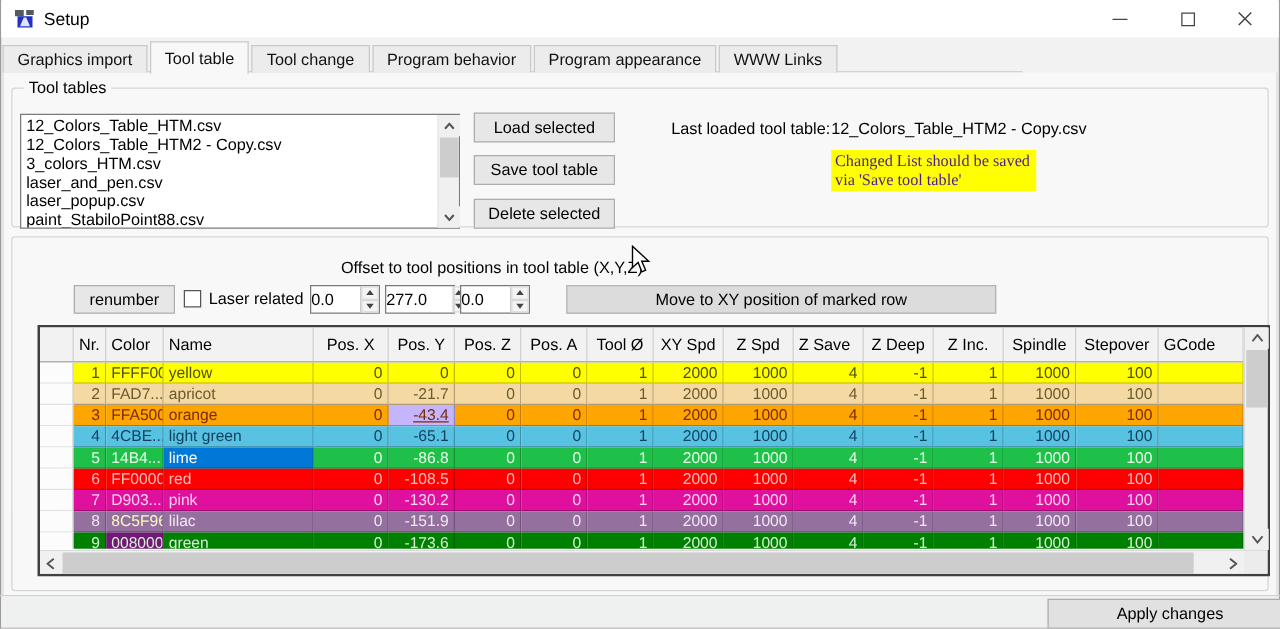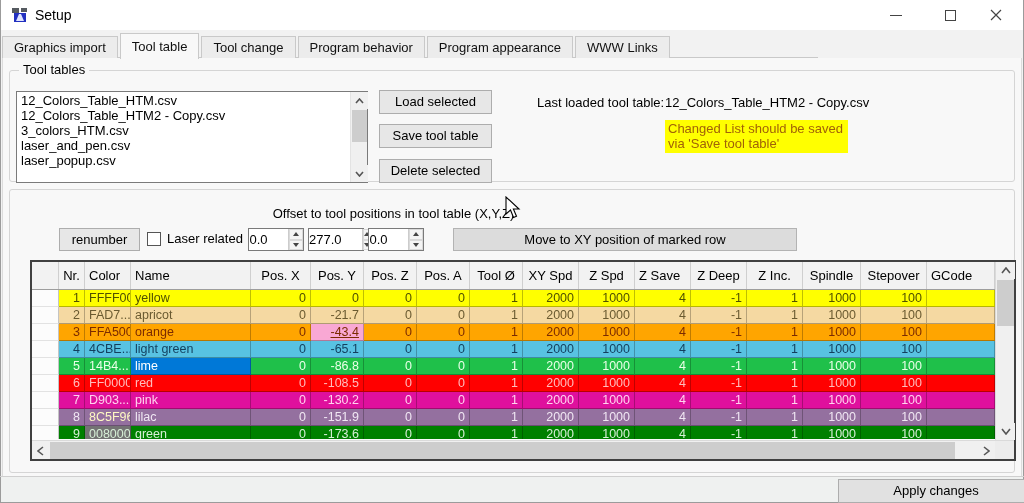--- a/index.html
+++ b/index.html
@@ -50,21 +50,21 @@
 
   
   .offset-label { position:absolute; left:242px; top:16px; width:283px; text-align:center; }
   .ctrlbtn { position:absolute; background:#e7e7e7; border:1px solid #adadad; text-align:center; }
   .btn-renumber { left:49px; top:38px; width:81px; height:23px; line-height:21px; }
   .btn-move { left:443px; top:38px; width:344px; height:23px; line-height:21px; background:#dcdcdc; border-color:#b3b3b3; }
   .chk { position:absolute; left:137px; top:42px; width:14px; height:14px; background:#fff; border:1px solid #555; }
   .chk-label { position:absolute; left:157px; top:41px; }
   .spinner { position:absolute; top:38px; width:56px; height:23px; background:#fff; border:1px solid #7a7a7a; display:flex; }
   .sp-x { left:238px; } .sp-y { left:298px; } .sp-z { left:358px; }
-  .sp-val { flex:1; text-align:center; line-height:21px; padding-right:20px; }
+  .sp-val { flex:1; text-align:left; line-height:21px; padding-right:20px; }
   .sp-btns { width:15px; border-left:1px solid #ccc; display:flex; flex-direction:column; }
   .sp-btn { flex:1; display:flex; align-items:center; justify-content:center; background:#f4f4f4; border:1px solid #d9d9d9; }
   .tri-up { width:0; height:0; border-left:3px solid transparent; border-right:3px solid transparent; border-bottom:4px solid #444; }
   .tri-dn { width:0; height:0; border-left:3px solid transparent; border-right:3px solid transparent; border-top:4px solid #444; }
 
   
   .grid { position:absolute; left:20px; top:70px; width:986px; height:201px; border:2px solid #404040; background:#fcfcfc; }
   .grid-top { display:flex; height:178px; }
   .grid-colarea { width:963px; }
   .grid-header { display:flex; height:28px; background:#f2f2f2; border-bottom:1px solid #9d9d9d; }
@@ -130,20 +130,21 @@
     <div class="groupbox gb1">
       <span class="gb-label">Tool tables</span>
 
       <div class="listbox">
         <div class="lb-items" id="filelist">
             <div class="lb-item">12_Colors_Table_HTM.csv</div>
             <div class="lb-item">12_Colors_Table_HTM2 - Copy.csv</div>
             <div class="lb-item">3_colors_HTM.csv</div>
             <div class="lb-item">laser_and_pen.csv</div>
             <div class="lb-item">laser_popup.csv</div>
+            <div class="lb-item">paint_StabiloPoint88.csv</div>
           </div>
         <div class="vsb">
           <div class="sb-arrow" style="top:0;">
               <svg width="9" height="6" viewBox="0 0 9 6">
                 <polyline class="chev" points="1,5 4.5,1 8,5"></polyline>
               </svg>
             </div>
           <div class="sb-thumb" style="top:18px; height:32px;"></div>
           <div class="sb-arrow" style="bottom:0;">
               <svg width="9" height="6" viewBox="0 0 9 6">
@@ -153,21 +154,21 @@
         </div>
       </div>
 
       <div class="sidebtn" style="top:19px;">Load selected</div>
       <div class="sidebtn" style="top:53px;">Save tool table</div>
       <div class="sidebtn" style="top:88px;">Delete selected</div>
 
       <span class="lastloaded-label">Last loaded tool table:</span>
       <span class="lastloaded-value">12_Colors_Table_HTM2 - Copy.csv</span>
 
-      <div class="warnbox" id="warnbox" style="background: rgb(255, 255, 0); color: #a16207;">
+      <div class="warnbox" id="warnbox" style="background: rgb(255, 255, 0); color: #4c1d95; font-family: Liberation Serif, serif;">
         <div>Changed List should be saved</div>
         <div>via 'Save tool table'</div>
       </div>
     </div>
 
     <div class="groupbox gb2">
 
       <div class="offset-label">Offset to tool positions in tool table (X,Y,Z)</div>
 
       <div class="ctrlbtn btn-renumber">renumber</div>
@@ -270,21 +271,21 @@
                   <div class="gcell" style="width: 58px; text-align: right; background: rgb(245, 217, 162); color: rgb(106, 90, 48);">1000</div>
                   <div class="gcell" style="width: 66px; text-align: right; background: rgb(245, 217, 162); color: rgb(106, 90, 48);">100</div>
                   <div class="gcell" style="width: 68px; text-align: left; background: rgb(245, 217, 162); color: rgb(106, 90, 48);"></div>
                 </div>
                 <div class="grow">
                   <div class="gcell margin" style="width: 27px;"></div>
                   <div class="gcell" style="width: 26px; text-align: right; background: rgb(255, 165, 0); color: rgb(123, 43, 0);">3</div>
                   <div class="gcell" style="width: 46px; text-align: left; background: rgb(255, 165, 0); color: rgb(123, 43, 0);">FFA500</div>
                   <div class="gcell" style="width: 120px; text-align: left; background: rgb(255, 165, 0); color: rgb(123, 43, 0);">orange</div>
                   <div class="gcell" style="width: 60px; text-align: right; background: rgb(255, 165, 0); color: rgb(123, 43, 0);">0</div>
-                  <div class="gcell" style="width: 53px; text-align: right; background: #f9a8d4; color: rgb(123, 43, 0); text-decoration: underline;">-43.4</div>
+                  <div class="gcell" style="width: 53px; text-align: right; background: #c4b5fd; color: rgb(123, 43, 0); text-decoration: underline;">-43.4</div>
                   <div class="gcell" style="width: 53px; text-align: right; background: rgb(255, 165, 0); color: rgb(123, 43, 0);">0</div>
                   <div class="gcell" style="width: 53px; text-align: right; background: rgb(255, 165, 0); color: rgb(123, 43, 0);">0</div>
                   <div class="gcell" style="width: 53px; text-align: right; background: rgb(255, 165, 0); color: rgb(123, 43, 0);">1</div>
                   <div class="gcell" style="width: 56px; text-align: right; background: rgb(255, 165, 0); color: rgb(123, 43, 0);">2000</div>
                   <div class="gcell" style="width: 56px; text-align: right; background: rgb(255, 165, 0); color: rgb(123, 43, 0);">1000</div>
                   <div class="gcell" style="width: 56px; text-align: right; background: rgb(255, 165, 0); color: rgb(123, 43, 0);">4</div>
                   <div class="gcell" style="width: 56px; text-align: right; background: rgb(255, 165, 0); color: rgb(123, 43, 0);">-1</div>
                   <div class="gcell" style="width: 56px; text-align: right; background: rgb(255, 165, 0); color: rgb(123, 43, 0);">1</div>
                   <div class="gcell" style="width: 58px; text-align: right; background: rgb(255, 165, 0); color: rgb(123, 43, 0);">1000</div>
                   <div class="gcell" style="width: 66px; text-align: right; background: rgb(255, 165, 0); color: rgb(123, 43, 0);">100</div>
@@ -381,21 +382,21 @@
                   <div class="gcell" style="width: 56px; text-align: right; background: rgb(148, 112, 159); color: rgb(240, 231, 243);">4</div>
                   <div class="gcell" style="width: 56px; text-align: right; background: rgb(148, 112, 159); color: rgb(240, 231, 243);">-1</div>
                   <div class="gcell" style="width: 56px; text-align: right; background: rgb(148, 112, 159); color: rgb(240, 231, 243);">1</div>
                   <div class="gcell" style="width: 58px; text-align: right; background: rgb(148, 112, 159); color: rgb(240, 231, 243);">1000</div>
                   <div class="gcell" style="width: 66px; text-align: right; background: rgb(148, 112, 159); color: rgb(240, 231, 243);">100</div>
                   <div class="gcell" style="width: 68px; text-align: left; background: rgb(148, 112, 159); color: rgb(240, 231, 243);"></div>
                 </div>
                 <div class="grow">
                   <div class="gcell margin" style="width: 27px;"></div>
                   <div class="gcell" style="width: 26px; text-align: right; background: rgb(0, 128, 0); color: rgb(214, 239, 214);">9</div>
-                  <div class="gcell" style="width: 46px; text-align: center; background: #737373; color: rgb(214, 239, 214);">008000</div>
+                  <div class="gcell" style="width: 46px; text-align: center; background: #701a75; color: rgb(214, 239, 214);">008000</div>
                   <div class="gcell" style="width: 120px; text-align: left; background: rgb(0, 128, 0); color: rgb(214, 239, 214);">green</div>
                   <div class="gcell" style="width: 60px; text-align: right; background: rgb(0, 128, 0); color: rgb(214, 239, 214);">0</div>
                   <div class="gcell" style="width: 53px; text-align: right; background: rgb(0, 128, 0); color: rgb(214, 239, 214);">-173.6</div>
                   <div class="gcell" style="width: 53px; text-align: right; background: rgb(0, 128, 0); color: rgb(214, 239, 214);">0</div>
                   <div class="gcell" style="width: 53px; text-align: right; background: rgb(0, 128, 0); color: rgb(214, 239, 214);">0</div>
                   <div class="gcell" style="width: 53px; text-align: right; background: rgb(0, 128, 0); color: rgb(214, 239, 214);">1</div>
                   <div class="gcell" style="width: 56px; text-align: right; background: rgb(0, 128, 0); color: rgb(214, 239, 214);">2000</div>
                   <div class="gcell" style="width: 56px; text-align: right; background: rgb(0, 128, 0); color: rgb(214, 239, 214);">1000</div>
                   <div class="gcell" style="width: 56px; text-align: right; background: rgb(0, 128, 0); color: rgb(214, 239, 214);">4</div>
                   <div class="gcell" style="width: 56px; text-align: right; background: rgb(0, 128, 0); color: rgb(214, 239, 214);">-1</div>

